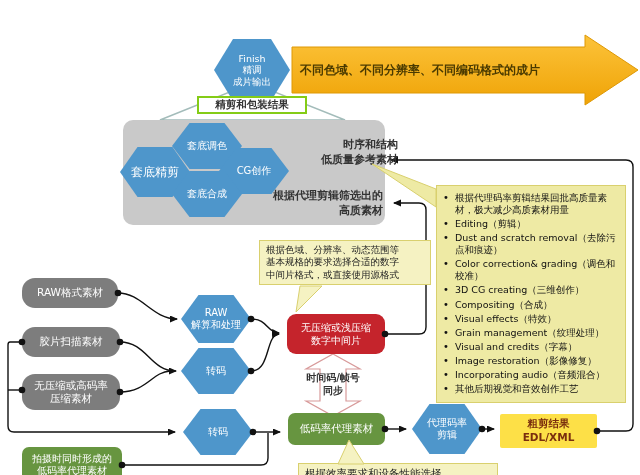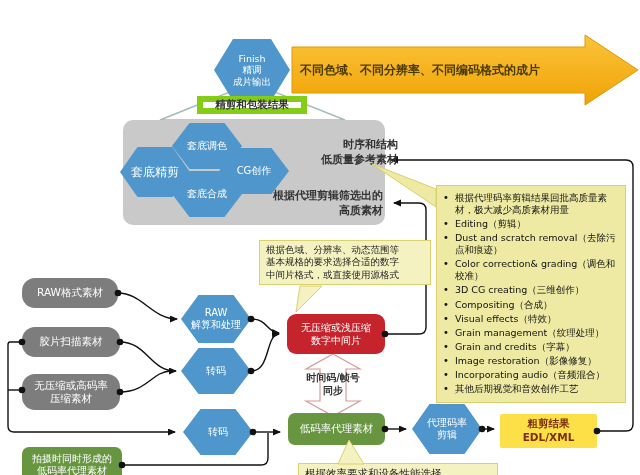--- a/index.html
+++ b/index.html
@@ -12,21 +12,21 @@
   .center{display:flex;align-items:center;justify-content:center;text-align:center;}
   .hex{clip-path:polygon(25% 0,75% 0,100% 50%,75% 100%,25% 100%,0 50%);background:#4e96cb;color:#fff;line-height:1.2;}
   .graybox{background:#7d7d7d;color:#fff;border-radius:13px;font-size:10.5px;line-height:1.25;}
   .greenbox{background:#679540;color:#fff;border-radius:7px;font-size:10.5px;line-height:1.25;}
   .callout{background:#f5f2c2;border:1px solid #d9d06e;color:#222;font-size:10px;line-height:1.3;padding:3px 6px;}
   .conform-box{background:#c9c9c9;border-radius:10px;}
   .conform-text{color:#333;font-weight:600;font-size:11px;line-height:1.35;text-align:right;}
   .notes{background:#eeeaa4;border:1px solid #d9d06e;padding:6px 6px 5px 6px;color:#111;}
   .note-row{display:flex;gap:6px;font-size:9.5px;line-height:1.27;margin-bottom:2px;}
   .note-row .bullet{flex:0 0 auto;font-size:10px;line-height:1.2;}
-  .whitelabel{background:#fff;border:6px solid #84cc16;color:#333;font-size:10.5px;font-weight:600;}
+  .whitelabel{background:#fff;border:2px solid #84cc16;color:#333;font-size:10.5px;font-weight:600;}
   .arrowtext{color:#4a3a00;font-weight:bold;font-size:12px;}
   .redbox{background:#c5242c;color:#fff;border-radius:9px;font-size:10px;line-height:1.3;}
   .orangebox{background:#fde047;color:#7a2e0e;font-weight:bold;font-size:10.5px;line-height:1.3;border-radius:2px;}
   .synctext{color:#333;font-weight:600;font-size:10px;line-height:1.3;}
 </style>
 </head>
 <body>
 
 <div id="canvas">
 
@@ -110,21 +110,21 @@
     <div class="note-row">
         <span class="bullet">•</span>
         <span>Visual effects（特效）</span>
       </div>
     <div class="note-row">
         <span class="bullet">•</span>
         <span>Grain management（纹理处理）</span>
       </div>
     <div class="note-row">
         <span class="bullet">•</span>
-        <span>Grain and credits（字幕）</span>
+        <span>Visual and credits（字幕）</span>
       </div>
     <div class="note-row">
         <span class="bullet">•</span>
         <span>Image restoration（影像修复）</span>
       </div>
     <div class="note-row">
         <span class="bullet">•</span>
         <span>Incorporating audio（音频混合）</span>
       </div>
     <div class="note-row">

